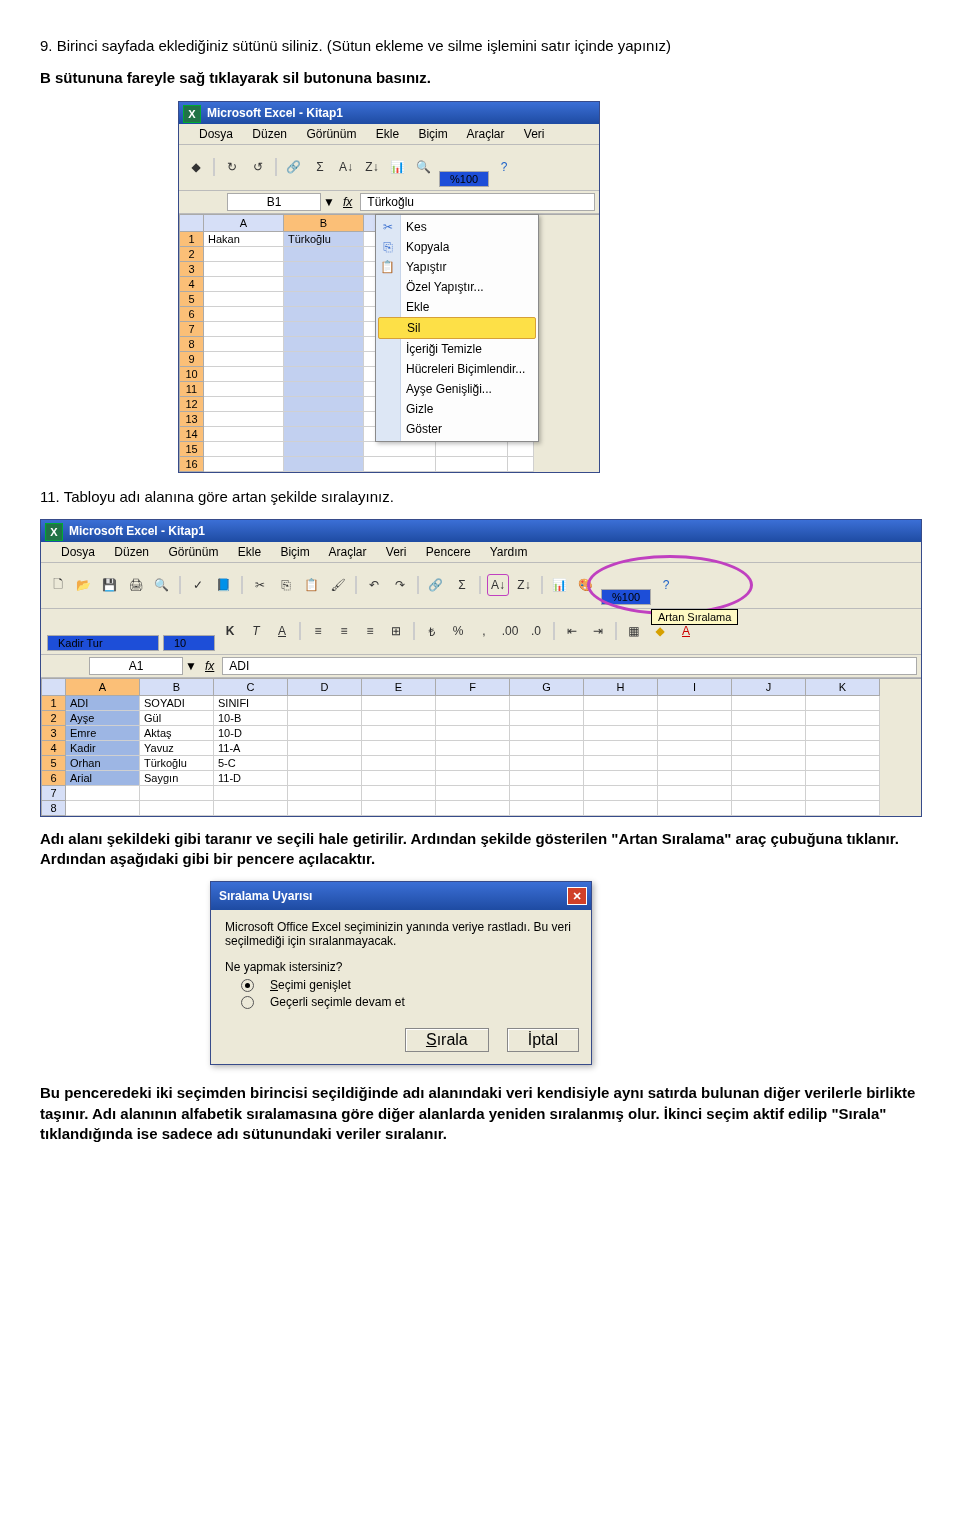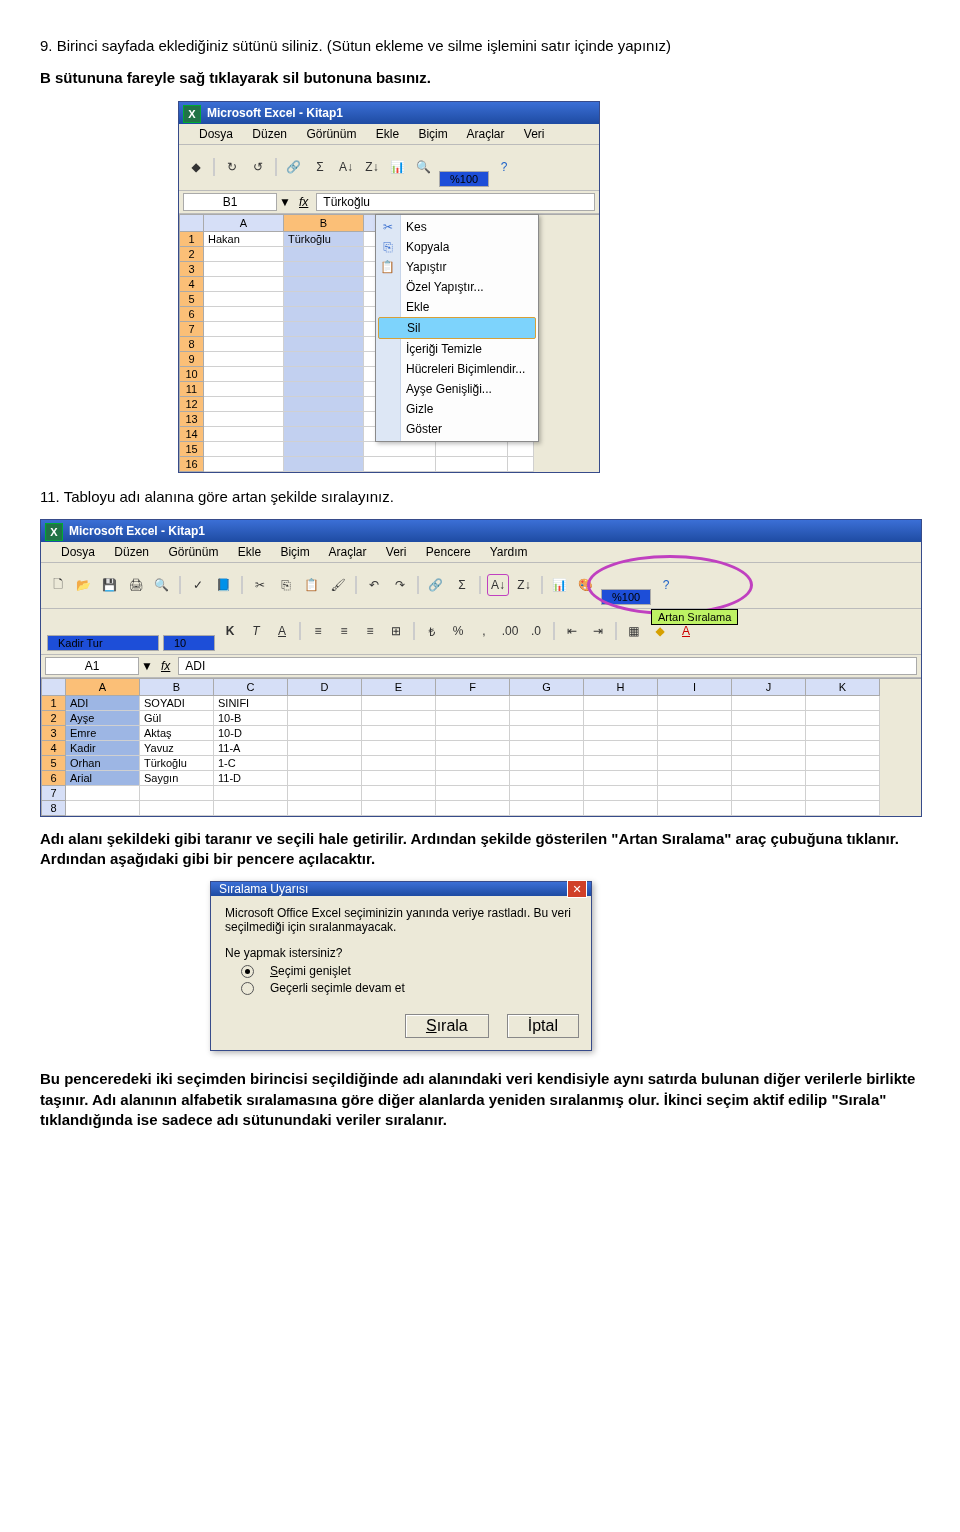--- a/index.html
+++ b/index.html
@@ -48,21 +48,21 @@
     width:20px;height:20px;border:1px solid transparent;border-radius:3px;
     display:inline-flex;align-items:center;justify-content:center;
     background:#ece9d8;font-size:12px;color:#333;
   }
   .tb-sep{width:2px;height:18px;background:#ccc;margin:0 2px;}
   .tb-zoom{border:1px solid #aaa;padding:1px 10px;font-size:11px;background:#1d4ed8;margin-top:23px;}
   .formulabar {
     background:#ece9d8;padding:2px 4px;border-bottom:1px solid #bbb;
     display:flex;align-items:center;gap:2px;font-size:12px;
   }
-  .namebox{width:80px;border:1px solid #aaa;padding:1px 6px;background:#fff;text-align:center;}
+  .namebox{width:80px;border:1px solid #aaa;padding:1px 6px;background:#fff;text-align:center;margin-left:44px;}
   .fxlabel{font-style:italic;padding:0 6px;text-decoration:underline;}
   .fxvalue{flex:1;border:1px solid #aaa;padding:1px 6px;background:#fff;}
 
   
   #excel-small {
     width:420px;margin:8px 0 14px 138px;
   }
   #excel-small .grid {
     display:grid;
     grid-template-columns:24px 80px 80px 72px 72px 26px;
@@ -79,56 +79,56 @@
   #excel-small .wrap{position:relative;}
   .ctxmenu{
     position:absolute;left:196px;top:0;width:162px;
     background:#fdfdfd;border:1px solid #8a8a8a;
     box-shadow:2px 2px 4px rgba(0,0,0,.25);
     font-size:12px;padding:2px 0;z-index:5;
   }
   .cmi{display:flex;align-items:center;height:20px;cursor:default;}
   .cmi .ic{width:24px;display:flex;align-items:center;justify-content:center;color:#3a6fcf;font-size:12px;}
   .cmi .lbl{flex:1;padding:0 6px;}
-  .cmi.hl{background:#7dd3fc;border:1px solid #d6a038;margin:0 2px;border-radius:2px;}
+  .cmi.hl{background:#fde047;border:1px solid #d6a038;margin:0 2px;border-radius:2px;}
   .cmi.hl .ic{width:22px;}
   .ctxmenu .bar{position:absolute;left:0;top:0;bottom:0;width:24px;background:#dde7f5;border-right:1px solid #c7d5ea;z-index:-1;}
 
   
   #excel-wide { width:880px;margin:6px 0 12px 0;}
   #excel-wide .toolbar2 {
     background:#ece9d8;padding:3px 6px;border-bottom:1px solid #bbb;
     display:flex;align-items:center;gap:4px;font-size:12px;position:relative;
   }
   #excel-wide .annot-circle{
     position:absolute;border:3px solid #c040c0;border-radius:50%;
     width:160px;height:54px;left:546px;top:-8px;pointer-events:none;
   }
   .tooltip-box{
-    position:absolute;left:610px;top:46px;background:#bef264;border:1px solid #000;
+    position:absolute;left:610px;top:46px;background:#fef9c3;border:1px solid #000;
     font-size:11px;padding:1px 6px;
   }
   #excel-wide .grid2{
     display:grid;
     grid-template-columns:24px repeat(11,74px);
     font-size:11px;border-top:1px solid #aaa;border-left:1px solid #aaa;
   }
   .selArea{background:#9db6e4;}
 
   
   .dialog{
     width:380px;margin:12px 0 18px 170px;
     border:1px solid #374b8a;background:#ece9d8;
     box-shadow:2px 2px 6px rgba(0,0,0,.3);
     font-size:12px;
   }
   .dialog .dtitle{
-    height:14px;background:linear-gradient(#3b6fd6,#1e4ba2);color:#fff;
+    height:28px;background:linear-gradient(#3b6fd6,#1e4ba2);color:#fff;
     display:flex;align-items:center;justify-content:space-between;
-    padding:0 4px 0 8px;font-weight:normal;
+    padding:0 4px 0 8px;font-weight:bold;
   }
   .dialog .dclose{width:18px;height:16px;background:#d04028;color:#fff;display:flex;align-items:center;justify-content:center;border:1px solid #fff;font-size:11px;}
   .dialog .dbody{padding:10px 14px;}
   .dialog .dbtns{display:flex;gap:18px;justify-content:flex-end;padding:6px 12px 12px;}
   .dbtn{border:1px solid #888;background:#ece9d8;padding:2px 20px;font-size:16px;box-shadow:1px 1px #fff inset;}
   .radio{display:flex;align-items:center;gap:16px;margin:3px 0;margin-left:16px;}
   .radio .r{width:11px;height:11px;border:1px solid #555;border-radius:50%;display:inline-flex;align-items:center;justify-content:center;}
   .radio .r.on::after{content:"";width:5px;height:5px;background:#000;border-radius:50%;}
 </style>
 </head>
@@ -476,21 +476,21 @@
       <div class="dcell"></div>
       <div class="dcell"></div>
       <div class="dcell"></div>
       <div class="dcell"></div>
       <div class="dcell"></div>
       <div class="dcell"></div>
       <div class="dcell"></div>
       <div class="rcell selrow">5</div>
       <div class="dcell selArea">Orhan</div>
       <div class="dcell">Türkoğlu</div>
-      <div class="dcell">1-C</div>
+      <div class="dcell">5-C</div>
       <div class="dcell"></div>
       <div class="dcell"></div>
       <div class="dcell"></div>
       <div class="dcell"></div>
       <div class="dcell"></div>
       <div class="dcell"></div>
       <div class="dcell"></div>
       <div class="dcell"></div>
       <div class="rcell selrow">6</div>
       <div class="dcell selArea">Arial</div>

